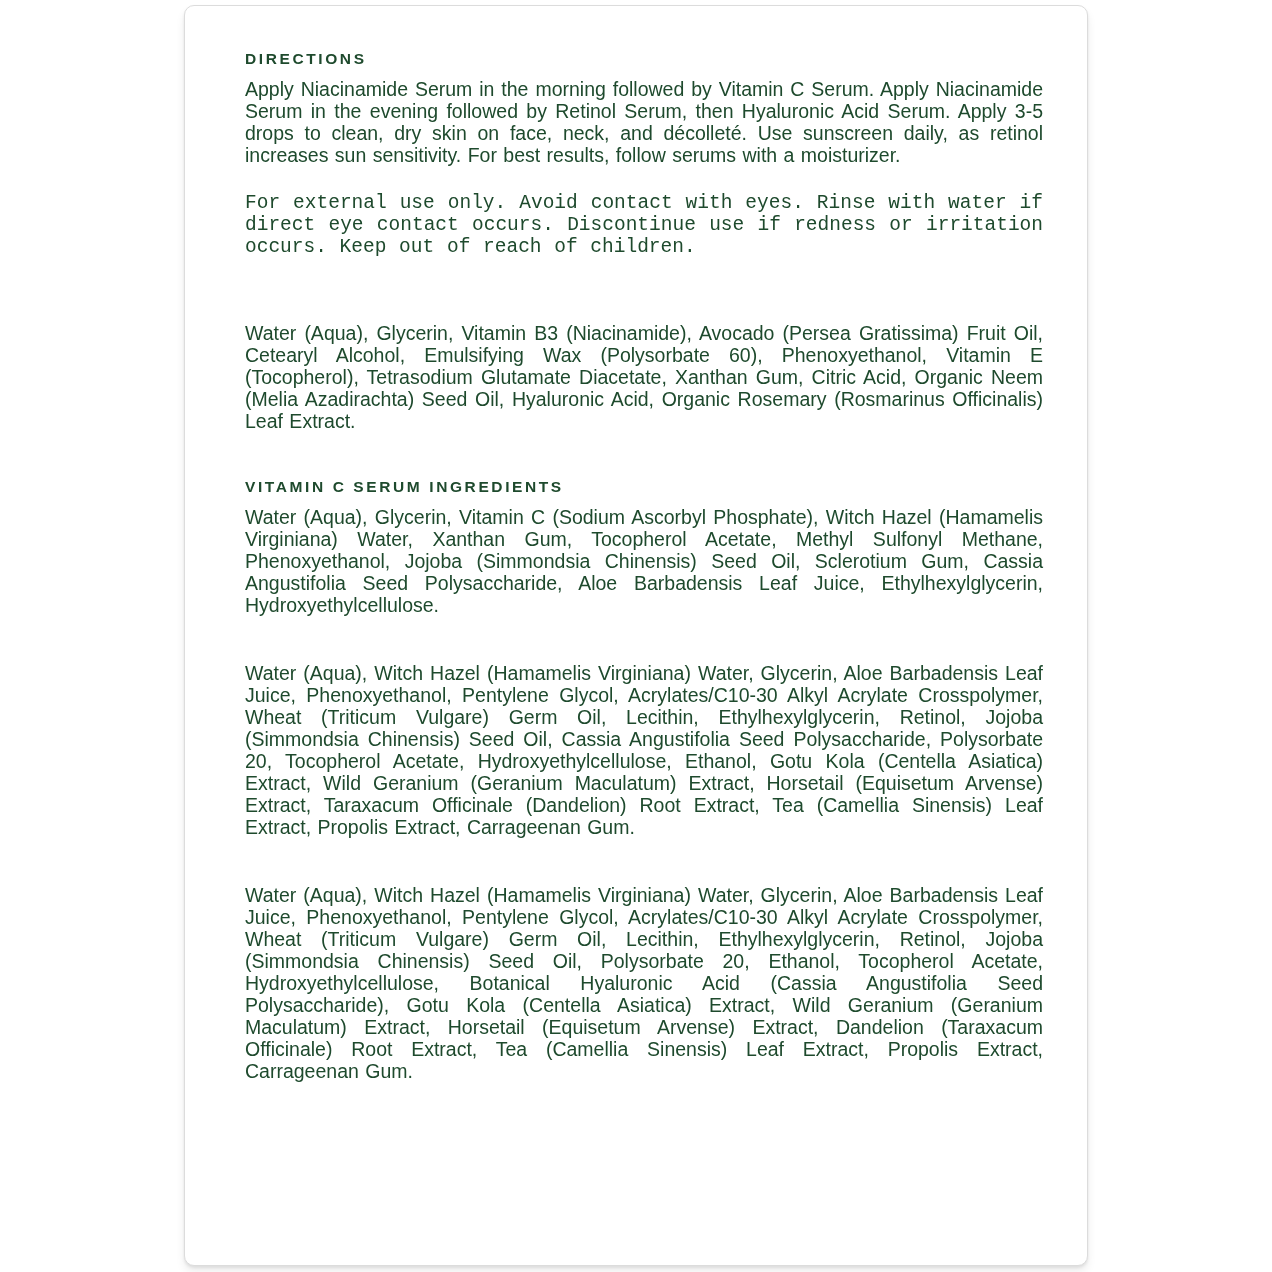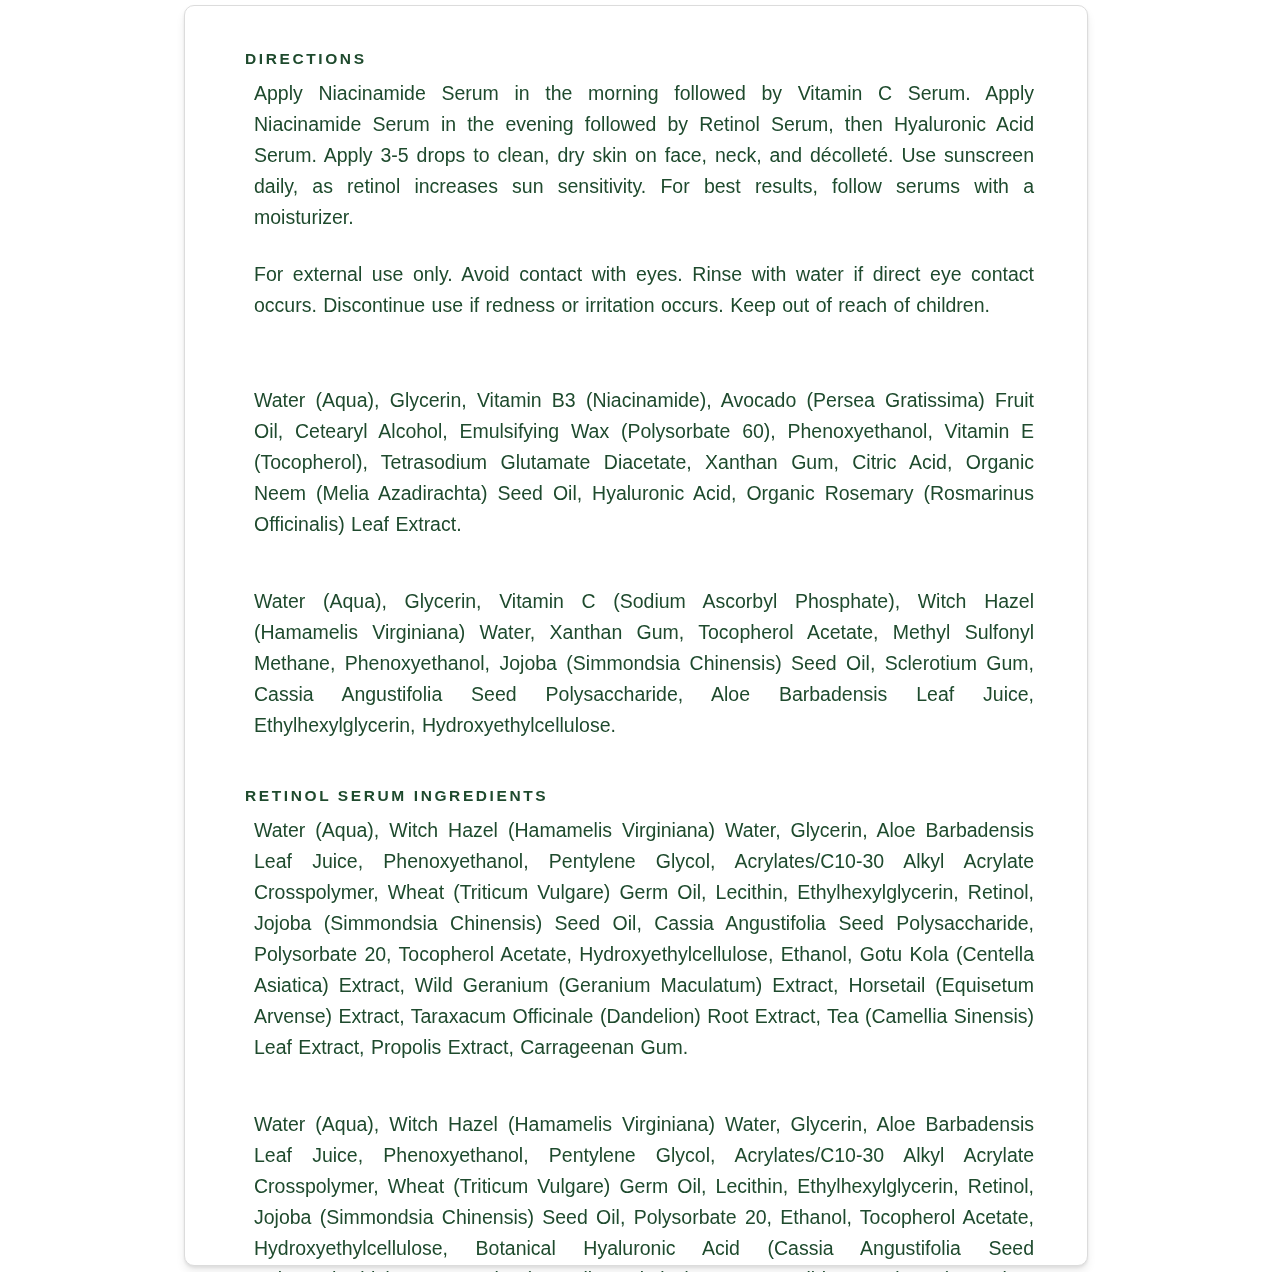--- a/index.html
+++ b/index.html
@@ -33,51 +33,51 @@
   .section.gap-lg { margin-top: 64px; }
   .heading {
     margin: 0 0 10px 0;
     font-size: 15.5px;
     font-weight: bold;
     letter-spacing: 2.6px;
     color: #1e4a2d;
     text-transform: uppercase;
   }
   .body-text {
-    margin: 9px;
+    margin: 0;
     font-size: 19.5px;
-    line-height: 31px;
+    line-height: 22px;
     color: #1e4a2d;
     text-align: justify;
     word-spacing: 1px;
   }
-  .body-text + .body-text { margin-top: 26px; }
+  .body-text + .body-text { margin-top: 26px; font-family: Liberation Mono, monospace; }
 </style>
 </head>
 <body>
 
 <div class="stage">
   <div class="label-card">
 
     <div class="section first">
       <h2 class="heading">DIRECTIONS</h2>
       <p class="body-text">Apply Niacinamide Serum in the morning followed by Vitamin C Serum. Apply Niacinamide Serum in the evening followed by Retinol Serum, then Hyaluronic Acid Serum. Apply 3-5 drops to clean, dry skin on face, neck, and décolleté. Use sunscreen daily, as retinol increases sun sensitivity. For best results, follow serums with a moisturizer.</p>
       <p class="body-text">For external use only. Avoid contact with eyes. Rinse with water if direct eye contact occurs. Discontinue use if redness or irritation occurs. Keep out of reach of children.</p>
     </div>
 
     <div class="section gap-lg">
       <p class="body-text">Water (Aqua), Glycerin, Vitamin B3 (Niacinamide), Avocado (Persea Gratissima) Fruit Oil,  Cetearyl Alcohol, Emulsifying Wax (Polysorbate 60), Phenoxyethanol, Vitamin E (Tocopherol), Tetrasodium Glutamate Diacetate, Xanthan Gum, Citric Acid,  Organic Neem (Melia Azadirachta) Seed Oil, Hyaluronic Acid,  Organic Rosemary (Rosmarinus Officinalis) Leaf Extract.</p>
     </div>
 
     <div class="section">
+      <h2 class="heading">VITAMIN C SERUM INGREDIENTS</h2>
       <p class="body-text">Water (Aqua), Glycerin, Vitamin C (Sodium Ascorbyl Phosphate), Witch Hazel (Hamamelis Virginiana) Water, Xanthan Gum, Tocopherol Acetate, Methyl Sulfonyl Methane, Phenoxyethanol,  Jojoba (Simmondsia Chinensis) Seed Oil, Sclerotium Gum, Cassia Angustifolia Seed Polysaccharide, Aloe Barbadensis Leaf Juice, Ethylhexylglycerin, Hydroxyethylcellulose.</p>
     </div>
 
     <div class="section">
-      <h2 class="heading">RETINOL SERUM INGREDIENTS</h2>
       <p class="body-text">Water (Aqua), Witch Hazel (Hamamelis Virginiana) Water, Glycerin, Aloe Barbadensis Leaf Juice, Phenoxyethanol, Pentylene Glycol, Acrylates/C10-30 Alkyl Acrylate Crosspolymer, Wheat (Triticum Vulgare) Germ Oil, Lecithin, Ethylhexylglycerin, Retinol, Jojoba (Simmondsia Chinensis) Seed Oil, Cassia Angustifolia Seed Polysaccharide, Polysorbate 20, Tocopherol Acetate, Hydroxyethylcellulose, Ethanol, Gotu Kola (Centella Asiatica) Extract, Wild Geranium (Geranium Maculatum) Extract, Horsetail (Equisetum Arvense) Extract, Taraxacum Officinale (Dandelion) Root Extract, Tea (Camellia Sinensis) Leaf Extract, Propolis Extract, Carrageenan Gum.</p>
     </div>
 
     <div class="section">
       <p class="body-text">Water (Aqua), Witch Hazel (Hamamelis Virginiana) Water, Glycerin, Aloe Barbadensis Leaf Juice, Phenoxyethanol, Pentylene Glycol, Acrylates/C10-30 Alkyl Acrylate Crosspolymer, Wheat (Triticum Vulgare) Germ Oil, Lecithin, Ethylhexylglycerin, Retinol, Jojoba (Simmondsia Chinensis) Seed Oil, Polysorbate 20, Ethanol, Tocopherol Acetate, Hydroxyethylcellulose, Botanical Hyaluronic Acid (Cassia Angustifolia Seed Polysaccharide), Gotu Kola (Centella Asiatica) Extract, Wild Geranium (Geranium Maculatum) Extract, Horsetail (Equisetum Arvense) Extract, Dandelion (Taraxacum Officinale) Root Extract, Tea (Camellia Sinensis) Leaf Extract, Propolis Extract, Carrageenan Gum.</p>
     </div>
 
   </div>
 </div>
 

